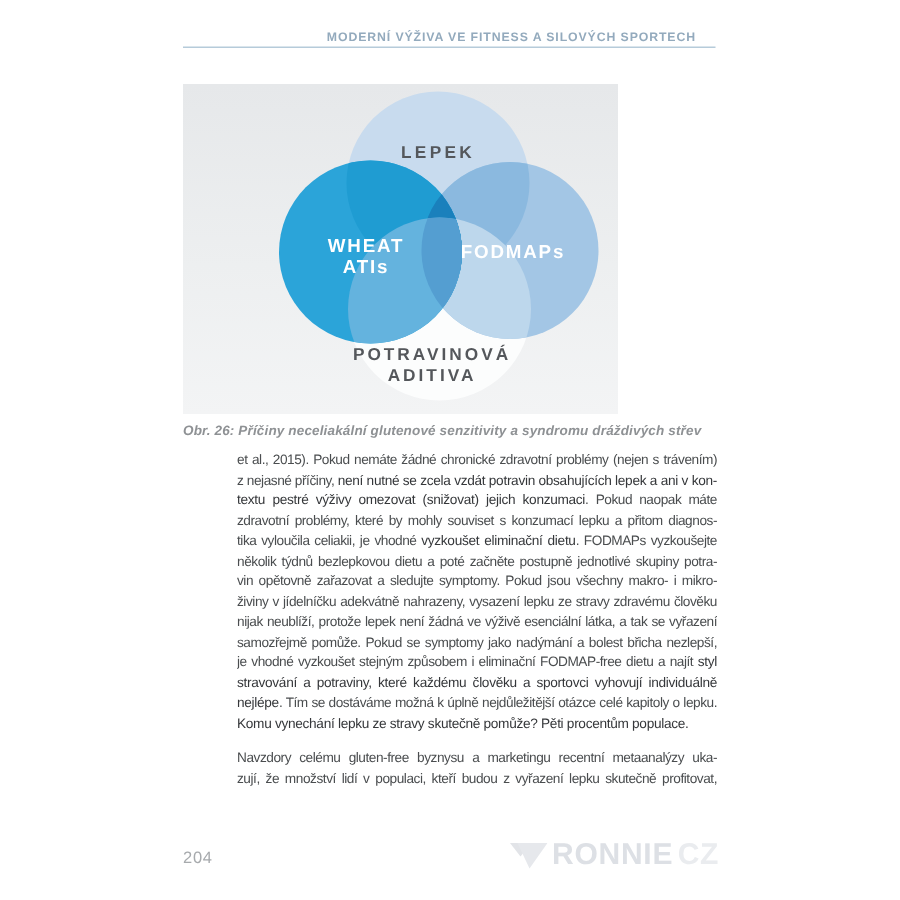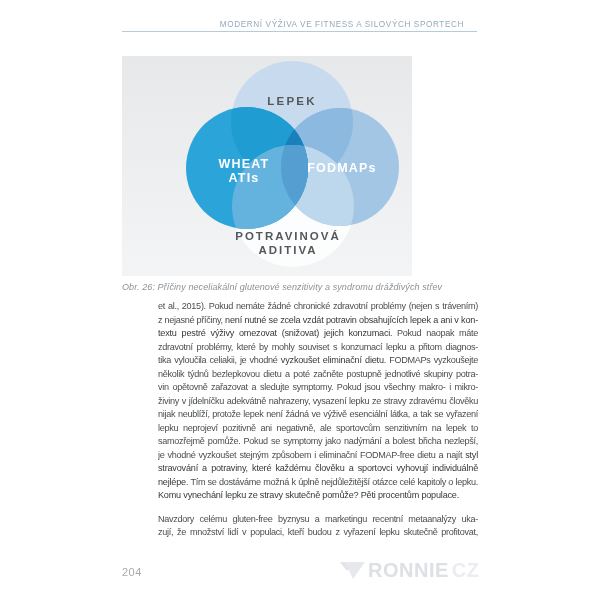--- a/index.html
+++ b/index.html
@@ -5,37 +5,37 @@
   html,body{margin:0;padding:0;}
   body{
     width:600px;height:600px;position:relative;background:#ffffff;
     font-family:"Liberation Sans", sans-serif;
     -webkit-font-smoothing:antialiased;
   }
   
   .runhead{
     position:absolute;left:122px;top:20px;width:355px;
     text-align:right;padding-right:13px;box-sizing:border-box;
-    font-size:8.2px;letter-spacing:.6px;color:#93aabd;font-weight:400;
+    font-size:8.2px;letter-spacing:.6px;color:#93aabd;font-weight:700;
   }
   .runhead-rule{
     position:absolute;left:122px;top:31px;width:355px;height:1px;background:#b6cbda;
   }
   
   .fig-panel{
     position:absolute;left:122px;top:56px;width:290px;height:220px;
     background:linear-gradient(180deg,#e6e8ea 0%,#edeff0 55%,#f3f4f5 100%);
   }
   .fig-panel svg{display:block;}
   .venn-label-dark{
     font-family:"Liberation Sans",sans-serif;font-weight:700;
   }
   .fig-caption{
     position:absolute;left:122px;top:282px;width:355px;
-    font-size:9px;font-style:italic;color:#8e9194;letter-spacing:.1px;
+    font-size:9px;font-style:italic;color:#8e9194;letter-spacing:.1px;font-weight:bold;
   }
   
   .bodytext{
     position:absolute;left:122px;top:300px;width:356px;
     font-size:9.1px;line-height:13.5px;letter-spacing:-.3px;color:#4a4d4f;
   }
   .para{margin:0;}
   .para + .para{margin-top:10px;}
   .line{
     text-align:justify;text-align-last:justify;
@@ -108,21 +108,20 @@
     <div class="para">
       <div class="line"><span>et al., 2015). Pokud nemáte žádné chronické zdravotní problémy (nejen s trávením)</span></div>
       <div class="line"><span>z nejasné příčiny, </span><span class="b">není nutné se zcela vzdát potravin obsahujících lepek a ani v kon-</span></div>
       <div class="line"><span class="b">textu pestré výživy omezovat (snižovat) jejich konzumaci</span><span>. Pokud naopak máte</span></div>
       <div class="line"><span>zdravotní problémy, které by mohly souviset s konzumací lepku a přitom diagnos-</span></div>
       <div class="line"><span>tika vyloučila celiakii, je vhodné </span><span class="b">vyzkoušet eliminační dietu</span><span>. FODMAPs vyzkoušejte na</span></div>
       <div class="line"><span>několik týdnů bezlepkovou dietu a poté začněte postupně jednotlivé skupiny potra-</span></div>
       <div class="line"><span>vin opětovně zařazovat a sledujte symptomy. Pokud jsou všechny makro- i mikro-</span></div>
       <div class="line"><span>živiny v jídelníčku adekvátně nahrazeny, vysazení lepku ze stravy zdravému člověku</span></div>
       <div class="line"><span>nijak neublíží, protože lepek není žádná ve výživě esenciální látka, a tak se vyřazení</span></div>
-      <div class="line"><span>lepku neprojeví pozitivně ani negativně, ale sportovcům senzitivním na lepek to</span></div>
       <div class="line"><span>samozřejmě pomůže. Pokud se symptomy jako nadýmání a bolest břicha nezlepší,</span></div>
       <div class="line"><span>je vhodné vyzkoušet stejným způsobem i eliminační FODMAP-free dietu a najít </span><span class="b">styl</span></div>
       <div class="line"><span class="b">stravování a potraviny, které každému člověku a sportovci vyhovují individuálně</span></div>
       <div class="line"><span class="b">nejlépe</span><span>. Tím se dostáváme možná k úplně nejdůležitější otázce celé kapitoly o lepku.</span></div>
       <div class="line last"><span class="b">Komu vynechání lepku ze stravy skutečně pomůže? Pěti procentům populace.</span></div>
     </div>
     <div class="para">
       <div class="line"><span>Navzdory celému gluten-free byznysu a marketingu recentní metaanalýzy uka-</span></div>
       <div class="line"><span>zují, že množství lidí v populaci, kteří budou z vyřazení lepku skutečně profitovat,</span></div>
     </div>

